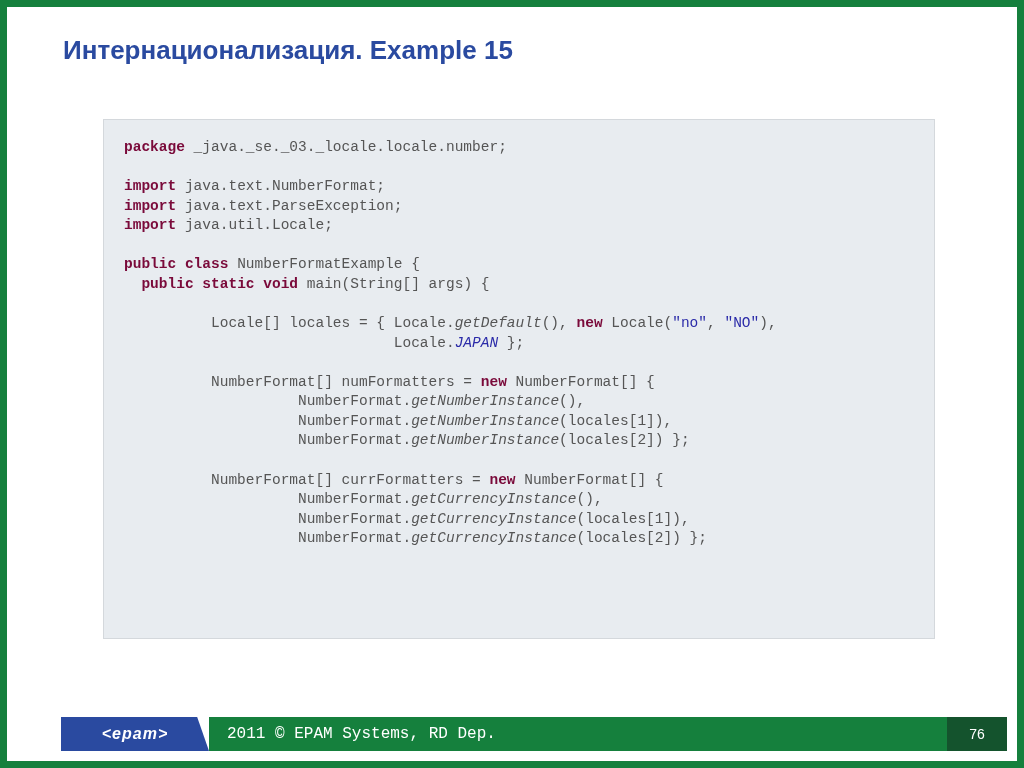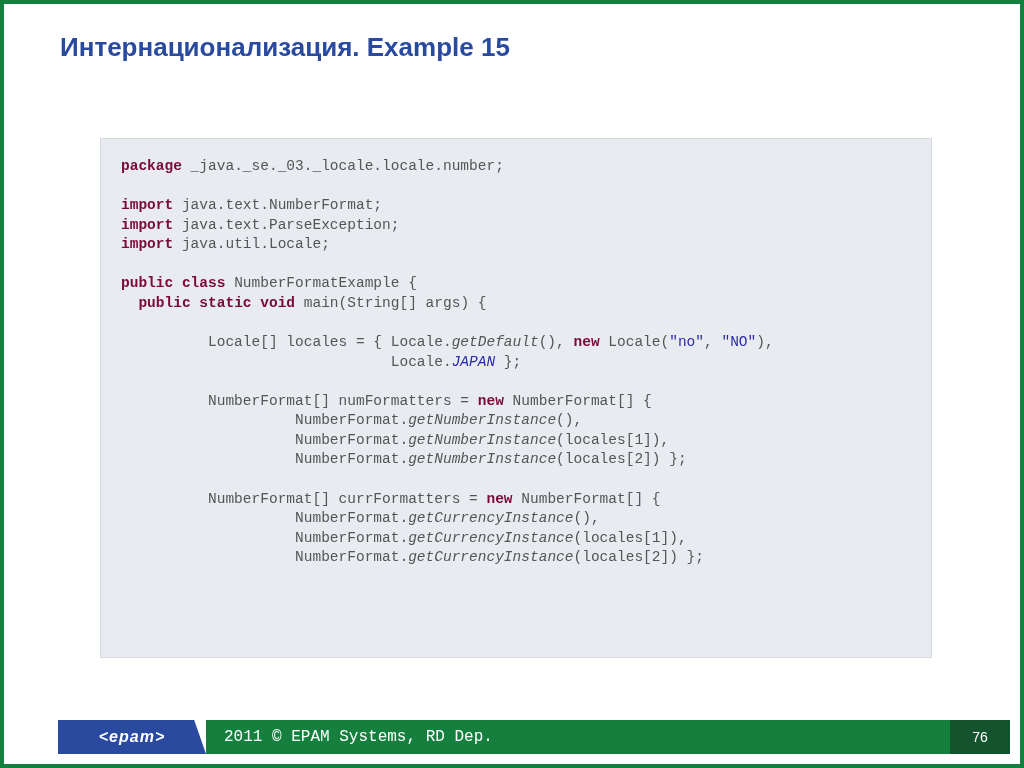--- a/index.html
+++ b/index.html
@@ -1,33 +1,33 @@
 <!DOCTYPE html>
 <html><head>
 <meta charset="utf-8">
 <style>
   * { box-sizing: border-box; margin: 0; padding: 0; }
   html, body { width: 1024px; height: 768px; font-family: Verdana, Geneva, sans-serif; background: #fff; }
   .slide {
     width: 1024px;
     height: 768px;
-    border: 4px solid #15803d;
+    border: 7px solid #15803d;
     position: relative;
     background: #fff;
   }
   .title {
     color: #2a4aa0;
     font-weight: bold;
     font-size: 26px;
     padding: 28px 0 0 56px;
   }
   .codebox {
     position: absolute;
     left: 96px;
-    top: 134px;
+    top: 112px;
     width: 832px;
     height: 520px;
     background: #e8ecf0;
     border: 0.5px solid #d4d8dc;
     padding: 18px 20px 18px 20px;
   }
   pre.code {
     font-family: "Courier New", Courier, monospace;
     font-size: 14.5px;
     line-height: 1.35;

